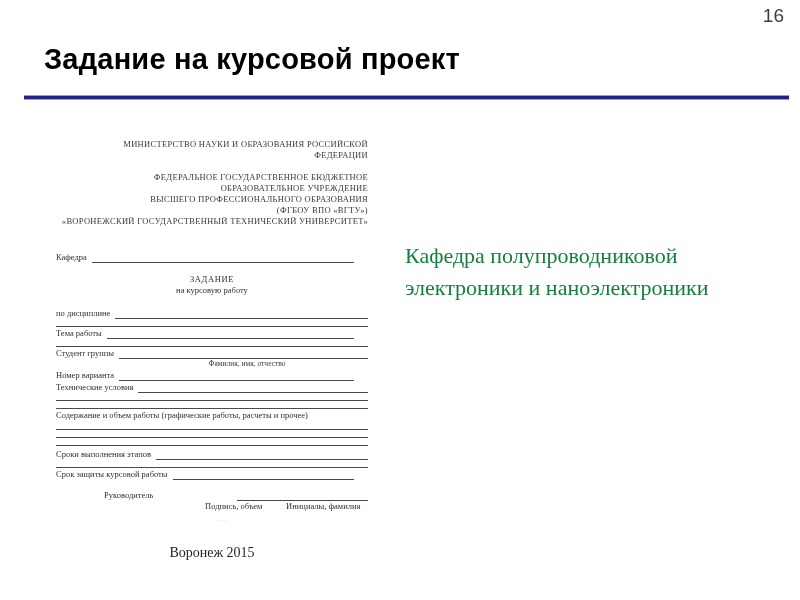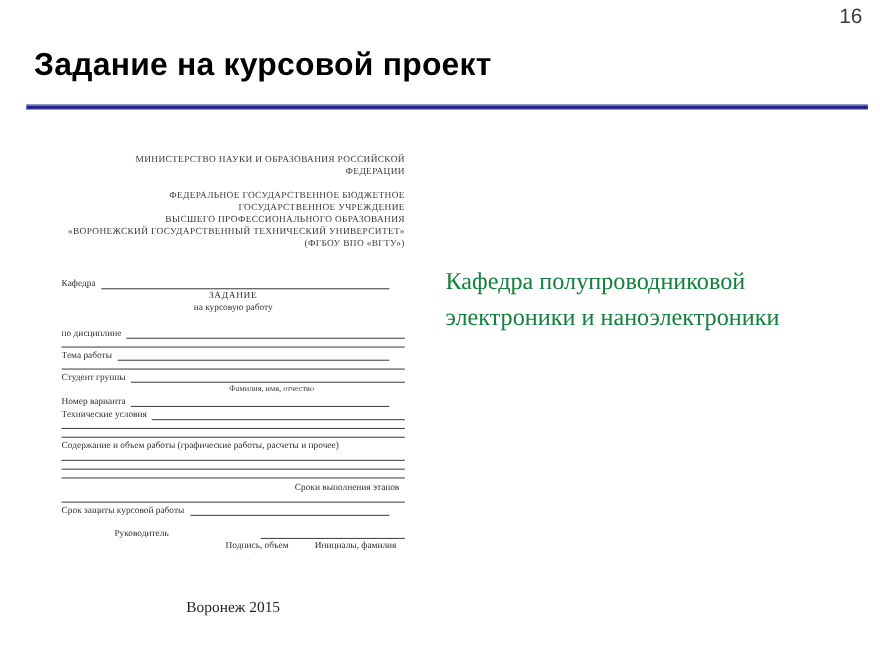--- a/index.html
+++ b/index.html
@@ -10,21 +10,21 @@
     position:relative;
     overflow:hidden;
   }
 
   .page-number {
     position:absolute; top:5px; right:16px;
     font-size:19px; color:#3d3d3d;
   }
 
   .slide-title {
-    position:absolute; top:24px; left:31px;
+    position:absolute; top:24px; left:44px;
     font-size:29px; font-weight:bold; color:#000;
     letter-spacing:0.2px;
     white-space:nowrap;
   }
 
   .divider {
     position:absolute; top:95px; left:24px; width:765px;
     height:3px; background:#23238E;
     border-top:1px solid #9b9bd0;
     border-bottom:1px solid #9b9bd0;
@@ -35,34 +35,34 @@
     position:absolute; left:47px; top:130px; width:330px; height:410px;
     background:#fff;
     font-family:"Liberation Serif", serif;
     color:#2f2f2f;
     font-size:8.5px; line-height:11px;
   }
   .doc-inner { padding:9px 9px 0 9px; }
   .center { text-align:center; }
   .hdr { letter-spacing:0.3px; color:#3a3a3a;text-align:right; }
   .hdr2 { margin-top:11px; }
-  .doc-title-block { }
+  .doc-title-block { margin-top:11px; }
   .doc-title { letter-spacing:0.6px; }
 
   .frow { display:flex; align-items:flex-end; height:12px; }
   .frow .lab { white-space:nowrap; padding-right:5px; }
   .frow .ln { flex:1; border-bottom:1px solid #4a4a4a; height:11px; }
   .frow .ln.short { margin-right:14px; }
   .fl { height:7px; border-bottom:1px solid #4a4a4a; }
 
   .row-kafedra { margin-top:24px; }
   .row-discipline { margin-top:11px;justify-content:space-between; }
   .small-caption { font-size:7.5px; color:#3a3a3a; height:10px; line-height:10px; text-align:center; margin-left:70px; }
   .content-label { height:12px; margin-top:1px; }
-  .row-stages { margin-top:2px;flex-direction:column; }
+  .row-stages { margin-top:2px; }
   .row-supervisor { margin-top:9px;margin-left:48px; }
   .row-supervisor .lab { width:128px; }
   .sig-captions { display:flex; margin-left:133px; height:11px; }
   .sig-captions span { flex:1; text-align:center; white-space:nowrap; }
   .artifact { color:#b4b4b4; font-size:6px; letter-spacing:1px; text-align:center; margin-top:4px; margin-left:20px; }
 
   .city-year {
     position:absolute; left:47px; top:545px; width:330px;
     text-align:center;
     font-family:"Liberation Serif", serif;
@@ -85,24 +85,24 @@
 <div class="divider"></div>
 
 <div class="doc">
   <div class="doc-inner">
 
     <div class="center hdr">МИНИСТЕРСТВО  НАУКИ  И  ОБРАЗОВАНИЯ  РОССИЙСКОЙ</div>
     <div class="center hdr">ФЕДЕРАЦИИ</div>
 
     <div class="hdr2">
       <div class="center hdr">ФЕДЕРАЛЬНОЕ  ГОСУДАРСТВЕННОЕ  БЮДЖЕТНОЕ</div>
-      <div class="center hdr">ГОСУДАРСТВЕННОЕ  УЧРЕЖДЕНИЕ</div>
+      <div class="center hdr">ОБРАЗОВАТЕЛЬНОЕ  УЧРЕЖДЕНИЕ</div>
       <div class="center hdr">ВЫСШЕГО  ПРОФЕССИОНАЛЬНОГО  ОБРАЗОВАНИЯ</div>
+      <div class="center hdr">(ФГБОУ ВПО «ВГТУ»)</div>
       <div class="center hdr">«ВОРОНЕЖСКИЙ ГОСУДАРСТВЕННЫЙ ТЕХНИЧЕСКИЙ УНИВЕРСИТЕТ»</div>
-      <div class="center hdr">(ФГБОУ ВПО «ВГТУ»)</div>
     </div>
 
     <div class="frow row-kafedra">
       <span class="lab">Кафедра</span>
       <span class="ln short"></span>
     </div>
 
     <div class="doc-title-block">
       <div class="center doc-title">ЗАДАНИЕ</div>
       <div class="center">на курсовую работу</div>

